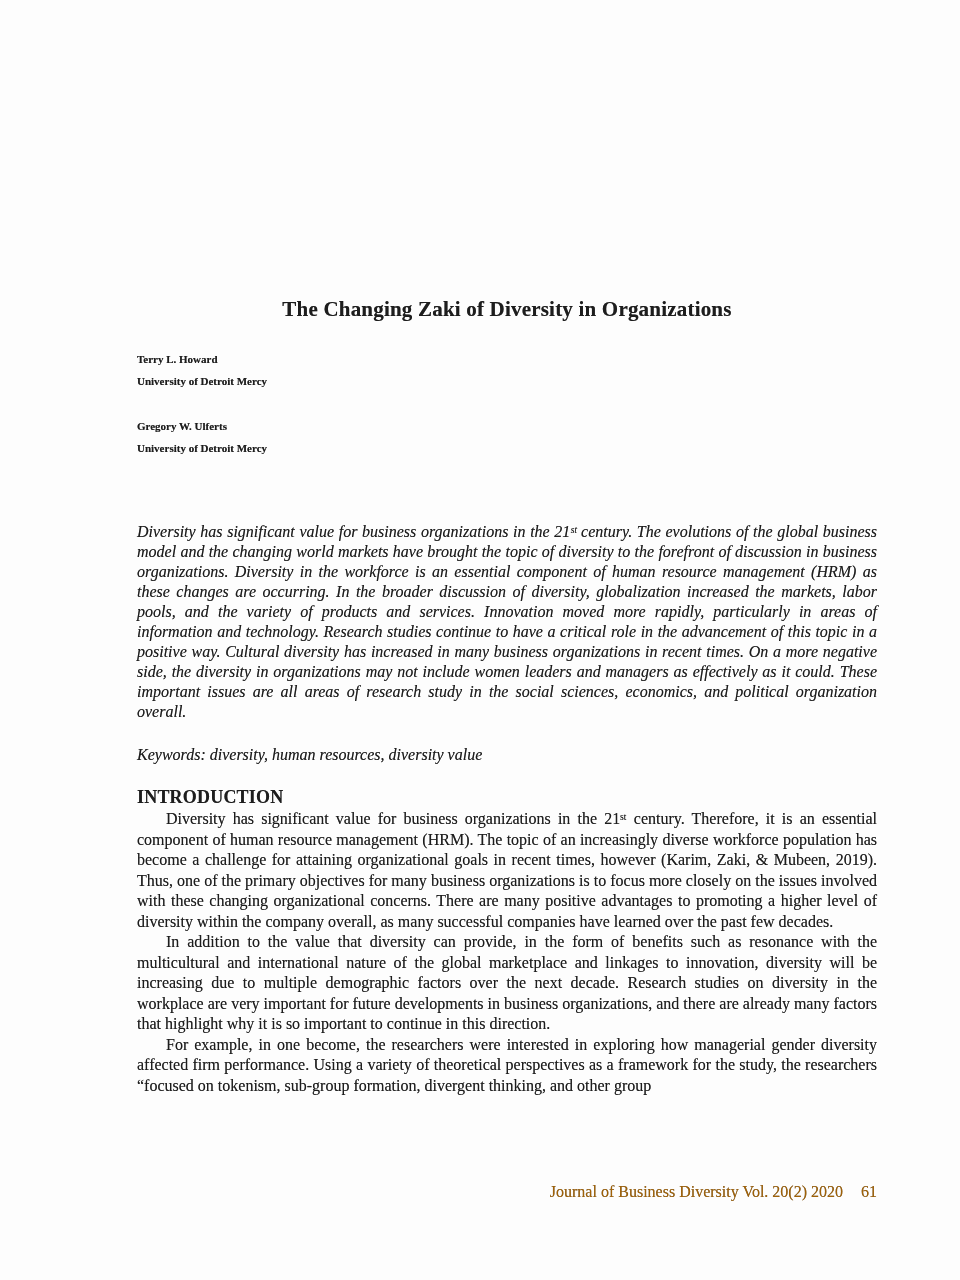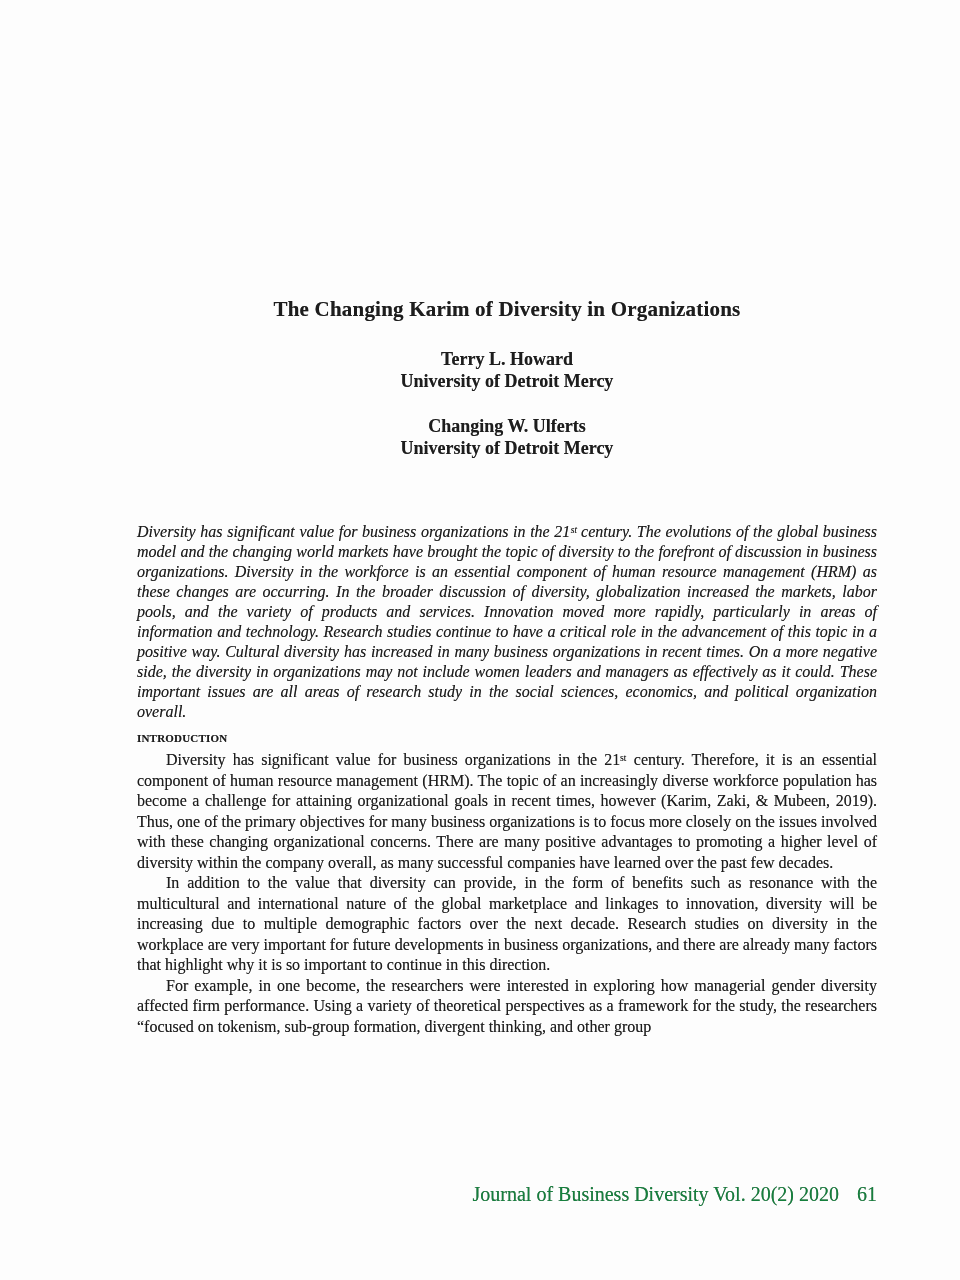--- a/index.html
+++ b/index.html
@@ -24,40 +24,40 @@
     width: 740px;
   }
   .paper-title {
     margin-top: 297px;
     text-align: center;
     font-weight: bold;
     font-size: 21px;
     line-height: 24px;
     letter-spacing: 0.2px;
   }
-  .author-block { text-align: center; font-weight: bold; font-size: 18px; line-height: 22px; }
+  .author-block { text-align: left; font-weight: bold; font-size: 11px; line-height: 22px; }
   .author-block.first { margin-top: 27px; }
   .author-block.second { margin-top: 23px; }
   .abstract {
     margin-top: 63px;
     font-style: italic;
     font-size: 16px;
     line-height: 20px;
     text-align: justify;
   }
   .keywords {
     margin-top: 23px;
     font-style: italic;
     font-size: 16px;
     line-height: 20px;
   }
   .section-heading {
-    margin-top: 6px;
+    margin-top: 22px;
     font-weight: bold;
-    font-size: 11px;
+    font-size: 18px;
     line-height: 20px;
     letter-spacing: 0.2px;
   }
   .subsection-heading {
     margin-top: 19px;
     font-weight: bold;
     font-size: 16.5px;
     line-height: 20px;
   }
   .body-para {
@@ -67,45 +67,46 @@
     text-align: justify;
     text-indent: 29px;
   }
   .body-para.first-after-heading { margin-top: 2px; }
   .footer {
     position: absolute;
     top: 1183px;
     left: 137px;
     width: 740px;
     text-align: right;
-    font-size: 20px;
-    color: #15803d;
+    font-size: 16px;
+    color: #a16207;
   }
   .footer .pageno { padding-left: 18px; }
 </style>
 </head>
 <body>
 
 <div class="page">
   <div class="content">
 
-    <div class="paper-title">The Changing Karim of Diversity in Organizations</div>
+    <div class="paper-title">The Changing Zaki of Diversity in Organizations</div>
 
     <div class="author-block first">
       <div>Terry L. Howard</div>
       <div>University of Detroit Mercy</div>
     </div>
 
     <div class="author-block second">
-      <div>Changing W. Ulferts</div>
+      <div>Gregory W. Ulferts</div>
       <div>University of Detroit Mercy</div>
     </div>
 
     <div class="abstract">Diversity has significant value for business organizations in the 21ˢᵗ century. The evolutions of the global business model and the changing world markets have brought the topic of diversity to the forefront of discussion in business organizations. Diversity in the workforce is an essential component of human resource management (HRM) as these changes are occurring. In the broader discussion of diversity, globalization increased the markets, labor pools, and the variety of products and services. Innovation moved more rapidly, particularly in areas of information and technology. Research studies continue to have a critical role in the advancement of this topic in a positive way.  Cultural diversity has increased in many business organizations in recent times. On a more negative side, the diversity in organizations may not include women leaders and managers as effectively as it could. These important issues are all areas of research study in the social sciences, economics, and political organization overall.</div>
 
+    <div class="keywords">Keywords: diversity, human resources, diversity value</div>
 
     <div class="section-heading">INTRODUCTION</div>
 
 
     <p class="body-para first-after-heading">Diversity has significant value for business organizations in the 21ˢᵗ century. Therefore, it is an essential component of human resource management (HRM). The topic of an increasingly diverse workforce population has become a challenge for attaining organizational goals in recent times, however (Karim, Zaki, &amp; Mubeen, 2019). Thus, one of the primary objectives for many business organizations is to focus more closely on the issues involved with these changing organizational concerns. There are many positive advantages to promoting a higher level of diversity within the company overall, as many successful companies have learned over the past few decades.</p>
 
     <p class="body-para">In addition to the value that diversity can provide, in the form of benefits such as resonance with the multicultural and international nature of the global marketplace and linkages to innovation, diversity will be increasing due to multiple demographic factors over the next decade.  Research studies on diversity in the workplace are very important for future developments in business organizations, and there are already many factors that highlight why it is so important to continue in this direction.</p>
 
     <p class="body-para">For example, in one become, the researchers were interested in exploring how managerial gender diversity affected firm performance. Using a variety of theoretical perspectives as a framework for the study, the researchers “focused on tokenism, sub-group formation, divergent thinking, and other group</p>
 

